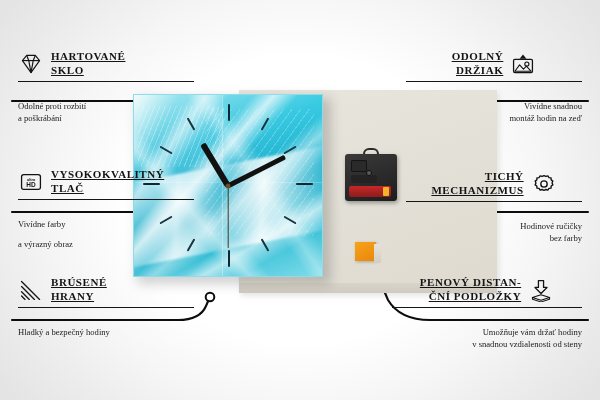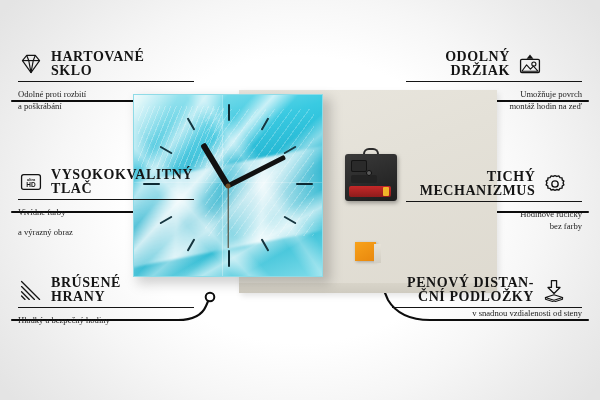--- a/index.html
+++ b/index.html
@@ -102,24 +102,24 @@
 
   
   .foam{ position:absolute; left:252px; top:160px; width:21px; height:19px;
     background:linear-gradient(150deg,#f8a21a,#e8870d); box-shadow:1px 1px 3px rgba(0,0,0,.25); }
   .foam:after{ content:""; position:absolute; left:19px; top:2px; width:7px; height:19px;
     background:linear-gradient(#e6e2d8,#d2cec3); }
 
   
   .feat{ position:absolute; }
   .feat .head{ display:flex; align-items:center; gap:7px; }
-  .feat .title{ font-size:14px; font-weight:bold; letter-spacing:.55px; color:#141414;
-    line-height:13.5px; text-transform:uppercase; }
+  .feat .title{ font-size:11px; font-weight:bold; letter-spacing:.55px; color:#141414;
+    line-height:13.5px; text-transform:uppercase;text-decoration:underline; }
   .feat .rule{ height:1.4px; background:#151515; margin-top:4px; }
-  .feat .desc{ font-size:8.6px; color:#1b1b1b; line-height:11.5px; margin-top:7px; }
+  .feat .desc{ font-size:8.6px; color:#1b1b1b; line-height:11.5px; margin-top:19px; }
 
   .feat.left  .head{ justify-content:flex-start; }
   .feat.left  .title,.feat.left .desc{ text-align:left; }
   .feat.right .head{ justify-content:center; flex-direction:row; }
   .feat.right .title,.feat.right .desc{ text-align:right; }
 
   .ico{ flex:0 0 auto; width:26px; height:24px; display:block; }
 
   
   #f1{ left:18px; top:50px;  width:176px; }
@@ -263,21 +263,21 @@
         <div class="title">DRŽIAK</div>
       </div>
       <svg class="ico" viewBox="0 0 30 28">
         <path d="M15 3 L11 8 H19 Z" fill="#131313"></path>
         <rect x="4" y="8.5" width="22" height="15.5" rx="1.5" fill="none" stroke="#131313" stroke-width="1.5"></rect>
         <circle cx="19.5" cy="14" r="2.4" fill="none" stroke="#131313" stroke-width="1.3"></circle>
         <path d="M5.5 22.5 L11 15 L15.5 20 L19 16.5 L24.5 22.5 Z" fill="none" stroke="#131313" stroke-width="1.3" stroke-linejoin="round"></path>
       </svg>
     </div>
     <div class="rule"></div>
-    <div class="desc">Umožňuje povrch</div>
+    <div class="desc">Vivídne snadnou</div>
     <div class="desc" style="margin-top:0">montáž hodin na zeď</div>
   </div>
 
   <div class="feat right" id="f5">
     <div class="head">
       <div>
         <div class="title">TICHÝ</div>
         <div class="title">MECHANIZMUS</div>
       </div>
       <svg class="ico" viewBox="0 0 30 28">
@@ -296,16 +296,17 @@
         <div class="title">PENOVÝ DISTAN-</div>
         <div class="title">ČNÍ PODLOŽKY</div>
       </div>
       <svg class="ico" viewBox="0 0 30 28">
         <path d="M12 3 h6 v8 h4 l-7 7 -7-7 h4 z" fill="none" stroke="#131313" stroke-width="1.5" stroke-linejoin="round"></path>
         <path d="M15 19.5 l10 3.2 -10 3.2 -10-3.2 z" fill="none" stroke="#131313" stroke-width="1.4" stroke-linejoin="round"></path>
         <path d="M5 22.7 v2 l10 3.2 10-3.2 v-2" fill="none" stroke="#131313" stroke-width="1.2" stroke-linejoin="round"></path>
       </svg>
     </div>
     <div class="rule"></div>
+    <div class="desc">Umožňuje vám držať hodiny</div>
     <div class="desc" style="margin-top:0">v snadnou vzdialenosti od steny</div>
   </div>
 
 </div>
 
 </body></html>

